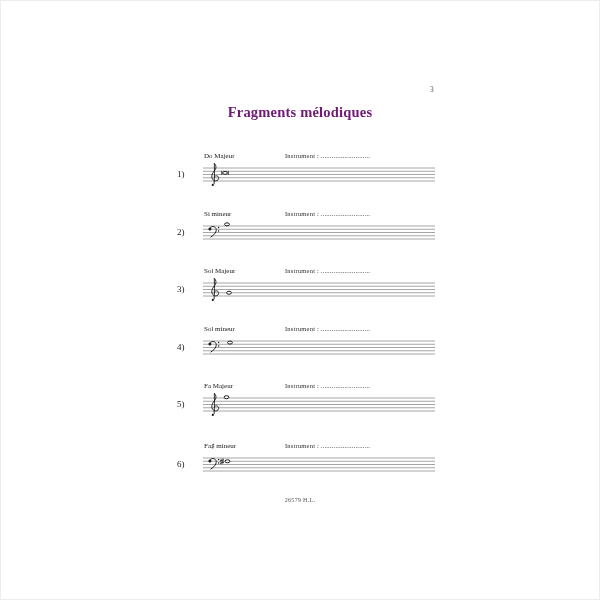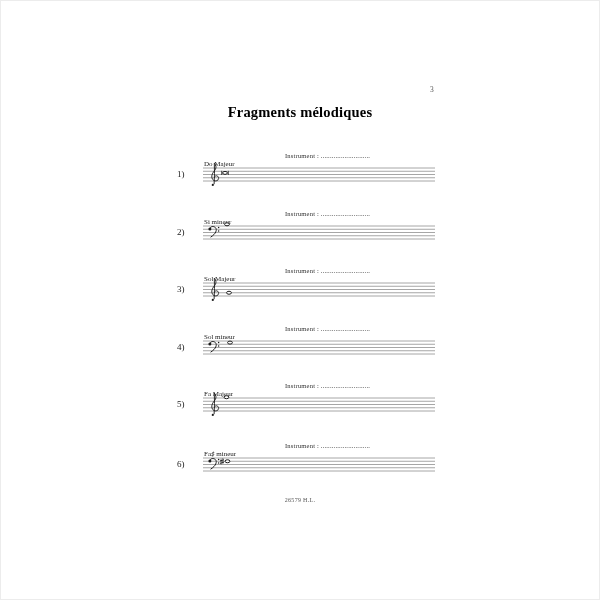--- a/index.html
+++ b/index.html
@@ -15,34 +15,34 @@
     position:absolute;inset:0;
     box-shadow:inset 0 0 0 1px #ececec;
   }
   .page-num{
     position:absolute;left:430px;top:85px;
     font-size:7.5px;color:#555;
   }
   .title{
     position:absolute;left:0;top:104px;width:600px;
     margin:0;text-align:center;
-    font-size:14.5px;font-weight:bold;color:#000000;
+    font-size:14.5px;font-weight:bold;color:#701a75;
     letter-spacing:.2px;
   }
   #systems{
     position:absolute;left:177px;top:150px;width:260px;height:330px;
   }
   .system{position:absolute;left:0;width:260px;height:56px;}
   .sys-num{
     position:absolute;left:0;top:19px;
     font-size:9px;color:#222;
   }
   .sys-key{
     position:absolute;left:27px;top:2px;
-    font-size:7px;color:#222;margin-top:8px;
+    font-size:7px;color:#222;
   }
   .sys-instr{
     position:absolute;left:108px;top:2px;
     font-size:6.5px;color:#333;letter-spacing:.2px;
     white-space:nowrap;
   }
   svg.staff{position:absolute;left:26px;top:8px;}
   .footer{
     position:absolute;left:0;top:497px;width:600px;
     text-align:center;font-size:6px;color:#555;

